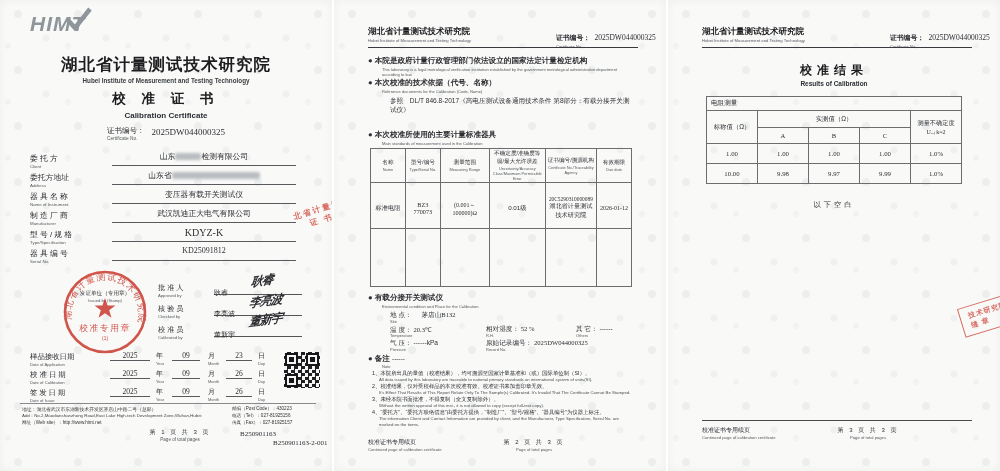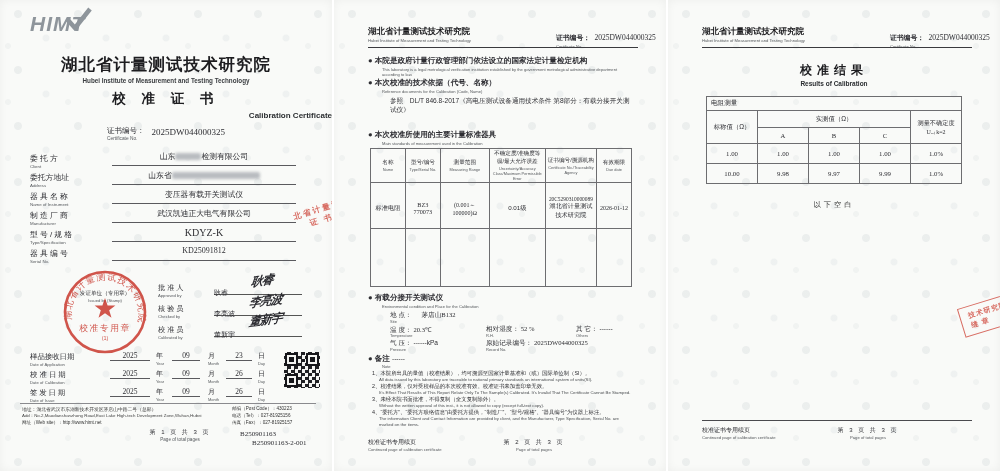--- a/index.html
+++ b/index.html
@@ -46,21 +46,21 @@
     <div class="abs" style="left:30px;top:12px;">
       <span style="font-size:21px;font-weight:900;font-style:italic;color:#8e959b;letter-spacing:1px;">HIMT</span>
       <svg class="abs" style="left:33px;top:-5px;" width="30" height="24" viewBox="0 0 30 24">
         <path d="M4 12 L12 21 L27 2" stroke="#8e959b" stroke-width="4.5" fill="none"></path>
       </svg>
     </div>
 
     <div class="abs ctr bold ink" style="top:54px;font-size:16.5px;letter-spacing:1px;">湖北省计量测试技术研究院</div>
     <div class="abs ctr bold" style="top:77px;font-size:6.3px;color:#3a3d40;">Hubei Institute of Measurement and Testing Technology</div>
     <div class="abs ctr bold ink" style="top:90px;font-size:13.5px;letter-spacing:6px;">校  准  证  书</div>
-    <div class="abs ctr bold" style="top:111px;font-size:8px;color:#2b2e31;text-align:right;">Calibration Certificate</div>
+    <div class="abs ctr bold" style="top:111px;font-size:8px;color:#2b2e31;">Calibration Certificate</div>
 
     <div class="abs" style="top:126px;left:0;width:100%;display:flex;justify-content:center;gap:7px;">
       <span>
         <span style="font-size:7.5px;display:block;">证书编号：</span>
         <span class="en" style="font-size:4.8px;display:block;">Certificate No.</span>
       </span>
       <span class="serif" style="font-size:9px;padding-top:1px;">2025DW044000325</span>
     </div>
 
     <div>
@@ -233,21 +233,21 @@
     <div class="abs" style="left:22px;top:413px;font-size:4.4px;color:#444;">Add：No.2,Maodianshanzhong Road,East Lake High-tech Development Zone,Wuhan,Hubei</div>
     <div class="abs" style="left:22px;top:419.5px;font-size:4.6px;color:#333;">网址（Web site）：http://www.himt.net</div>
     <div class="abs" style="left:232px;top:406px;font-size:4.6px;color:#333;">邮编（Post Code）：430223</div>
     <div class="abs" style="left:232px;top:413px;font-size:4.6px;color:#333;">电话（Tel）：027-81925156</div>
     <div class="abs" style="left:232px;top:419.5px;font-size:4.6px;color:#333;">传真（Fax）：027-81925157</div>
     <div class="abs" style="left:130px;top:428px;width:100px;text-align:center;">
       <div style="font-size:6px;letter-spacing:2px;">第 1 页 共 3 页</div>
       <div class="en" style="font-size:4.6px;">Page of  total pages</div>
     </div>
     <div class="abs serif" style="left:240px;top:430px;font-size:7px;">B250901163</div>
-    <div class="abs serif" style="left:252px;top:439px;font-size:7px;">B250901163-2-001</div>
+    <div class="abs serif" style="left:273px;top:439px;font-size:7px;">B250901163-2-001</div>
 
     <div class="abs edge-stamp" style="right:-12px;top:204px;transform:rotate(-17deg);font-size:8px;letter-spacing:2px;">
       <div>北省计量测</div>
       <div style="margin-left:14px;">证 书</div>
     </div>
   </div>
 
   <div class="page">
     <div class="abs" style="left:34px;top:26px;">
       <div class="bold ink" style="font-size:8.5px;">湖北省计量测试技术研究院</div>

